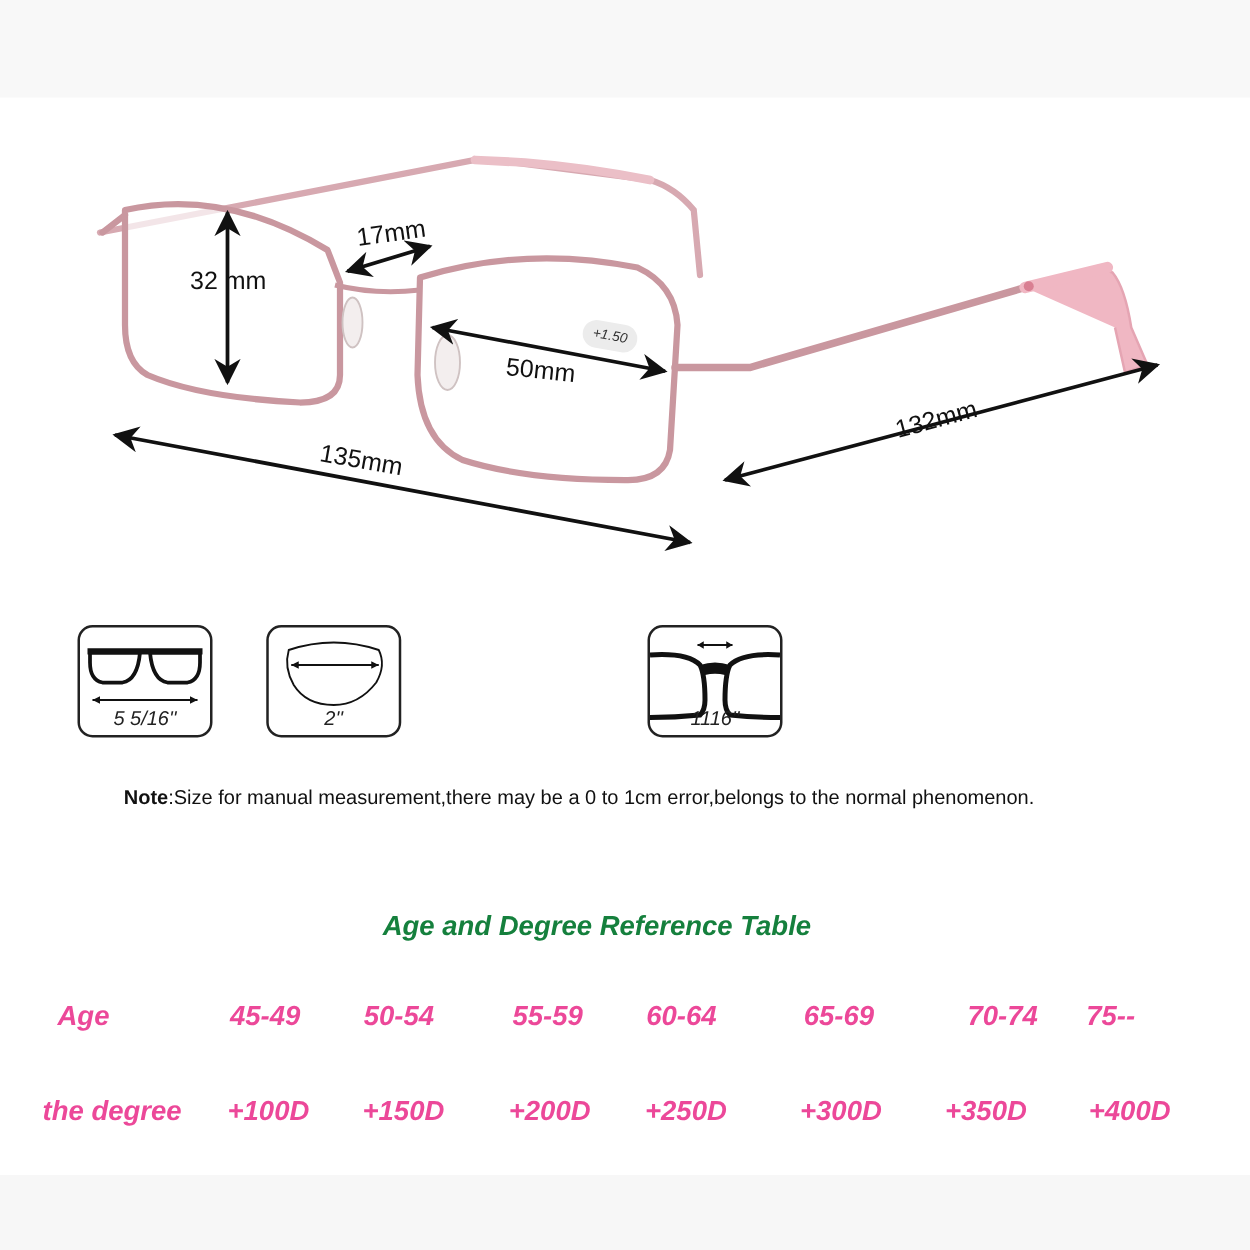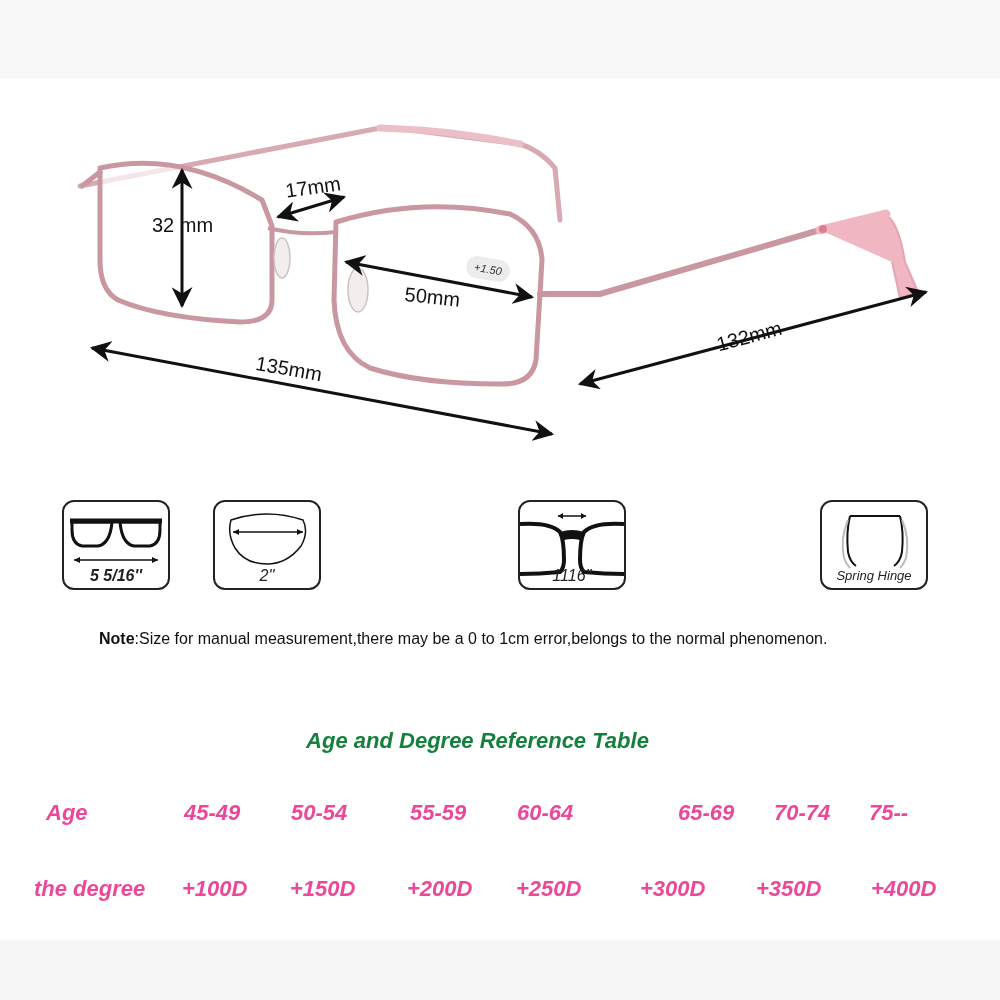--- a/index.html
+++ b/index.html
@@ -65,21 +65,21 @@
 
   <span class="dim-label" style="left:152px; top:214px;">32 mm</span>
   <span class="dim-label" style="left:284px; top:180px; transform:rotate(-8deg);">17mm</span>
   <span class="dim-label" style="left:406px; top:283px; transform:rotate(6deg);">50mm</span>
   <span class="dim-label" style="left:258px; top:352px; transform:rotate(10deg);">135mm</span>
   <span class="dim-label" style="left:714px; top:334px; transform:rotate(-15deg);">132mm</span>
   <span class="power-badge">+1.50</span>
 </div>
 
 <div class="icon-row">
-  <div class="icon-box" style="left:62px;font-weight:bold;">
+  <div class="icon-box" style="left:62px;">
     <svg viewBox="0 0 104 86">
       <path d="M8,20 L48,20 Q46,42 34,44 L18,44 Q8,42 8,28 Z" fill="none" stroke="#111" stroke-width="3"></path>
       <path d="M56,20 L96,20 L96,28 Q96,42 86,44 L70,44 Q58,42 56,20 Z" fill="none" stroke="#111" stroke-width="3"></path>
       <path d="M6,19 L98,19" stroke="#111" stroke-width="5"></path>
       <line x1="10" y1="58" x2="94" y2="58" stroke="#111" stroke-width="1.5"></line>
       <path d="M10,58 l6,-3 v6 z M94,58 l-6,-3 v6 z" fill="#111"></path>
     </svg>
     <span class="icon-caption">5 5/16''</span>
   </div>
   <div class="icon-box" style="left:213px;">
@@ -93,45 +93,35 @@
   <div class="icon-box" style="left:518px;">
     <svg viewBox="0 0 104 86">
       <path d="M0,22 Q30,20 40,30 Q44,38 44,58 Q44,66 40,70 Q20,72 0,72" fill="none" stroke="#111" stroke-width="4"></path>
       <path d="M104,22 Q74,20 64,30 Q60,38 60,58 Q60,66 64,70 Q84,72 104,72" fill="none" stroke="#111" stroke-width="4"></path>
       <path d="M40,30 Q52,26 64,30 L60,38 Q52,36 44,38 Z" fill="#111"></path>
       <line x1="38" y1="14" x2="66" y2="14" stroke="#111" stroke-width="1.5"></line>
       <path d="M38,14 l5,-3 v6 z M66,14 l-5,-3 v6 z" fill="#111"></path>
     </svg>
     <span class="icon-caption">1116''</span>
   </div>
-  <div class="icon-box" style="left:820px;">
-    <svg viewBox="0 0 104 86">
-      <path d="M28,14 L78,14" stroke="#111" stroke-width="2"></path>
-      <path d="M28,14 Q24,30 26,50 Q28,60 34,64" fill="none" stroke="#111" stroke-width="2"></path>
-      <path d="M78,14 Q82,30 80,50 Q78,60 72,64" fill="none" stroke="#111" stroke-width="2"></path>
-      <path d="M26,18 Q18,36 22,56 Q24,62 28,66" fill="none" stroke="#bbb" stroke-width="2"></path>
-      <path d="M80,18 Q88,36 84,56 Q82,62 78,66" fill="none" stroke="#bbb" stroke-width="2"></path>
-    </svg>
-    <span class="icon-caption small">Spring Hinge</span>
-  </div>
 </div>
 
 <div class="note">
   <b>Note</b><span>:Size for manual measurement,there may be a 0 to 1cm error,belongs to the normal phenomenon.</span>
 </div>
 
 <div>
   <div class="table-title">Age and Degree Reference Table</div>
 
   <span class="tbl-cell" style="left:46px; top:800px;">Age</span>
   <span class="tbl-cell" style="left:184px; top:800px;">45-49</span>
   <span class="tbl-cell" style="left:291px; top:800px;">50-54</span>
   <span class="tbl-cell" style="left:410px; top:800px;">55-59</span>
   <span class="tbl-cell" style="left:517px; top:800px;">60-64</span>
-  <span class="tbl-cell" style="left:643px; top:800px;margin-left:35px;">65-69</span>
+  <span class="tbl-cell" style="left:643px; top:800px;">65-69</span>
   <span class="tbl-cell" style="left:774px; top:800px;text-align:center;">70-74</span>
   <span class="tbl-cell" style="left:869px; top:800px;">75--</span>
 
   <span class="tbl-cell" style="left:34px; top:876px;text-align:right;">the degree</span>
   <span class="tbl-cell" style="left:182px; top:876px;">+100D</span>
   <span class="tbl-cell" style="left:290px; top:876px;">+150D</span>
   <span class="tbl-cell" style="left:407px; top:876px;">+200D</span>
   <span class="tbl-cell" style="left:516px; top:876px;">+250D</span>
   <span class="tbl-cell" style="left:640px; top:876px;">+300D</span>
   <span class="tbl-cell" style="left:756px; top:876px;">+350D</span>

